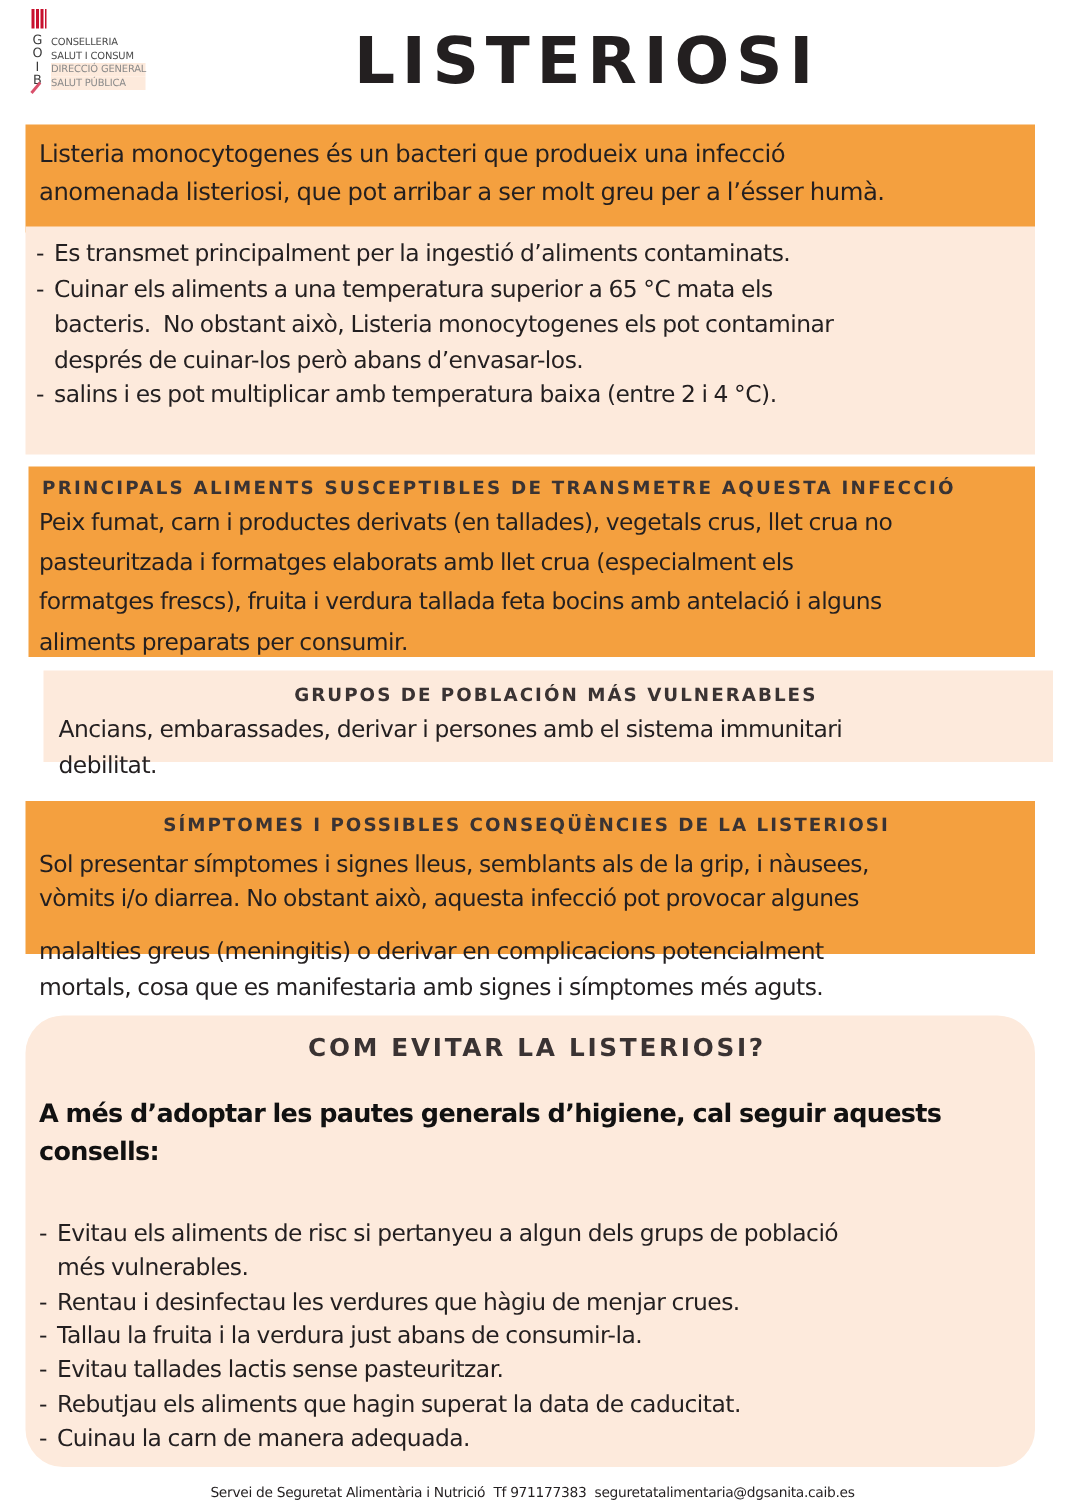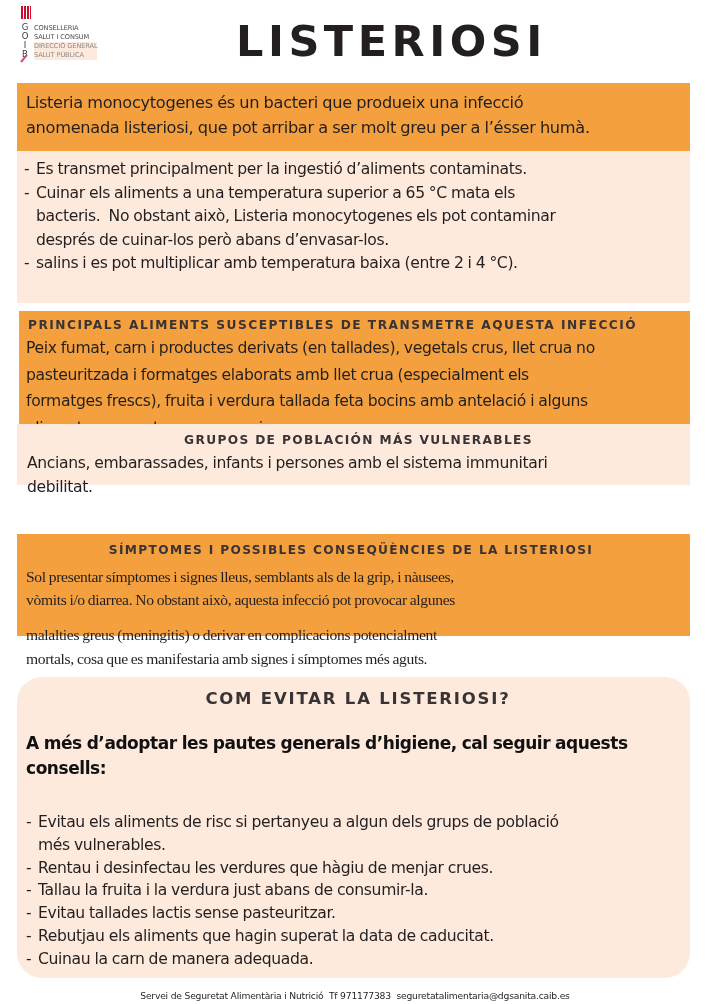--- a/index.html
+++ b/index.html
@@ -28,25 +28,25 @@
     #box1 .txt { font-size: 16.2px; line-height: 24.5px; letter-spacing: -0.3px; }
 
     #box2 { top: 151px; height: 152px; padding: 7px 0 0 7px; }
     .bullet { position: relative; padding-left: 12px; }
     .bullet .dash { position: absolute; left: 0; top: 0; }
 
     #box3 { top: 311px; left: 19px; width: 671px; height: 127px; padding: 5px 0 0 7px; }
     #box3 .heading { text-align: left; padding-left: 2px; letter-spacing: 1.5px; }
     #box3 .txt { margin-top: 3px; }
 
-    #box4 { top: 424px; height: 61px; padding: 7px 0 0 10px; }
+    #box4 { top: 447px; height: 61px; padding: 7px 0 0 10px; margin-left: 12px; }
     #box4 .txt { margin-top: 3px; }
 
     #box5 { top: 534px; height: 102px; padding: 7px 14px 0 9px; }
-    #box5 .txt { margin-top: 6px; line-height: 23.2px; font-family: Liberation Serif, serif; }
+    #box5 .txt { margin-top: 6px; line-height: 23.2px; }
 
     #box6 { top: 677px; height: 301px; padding: 10px 0 0 9px; border-radius: 25px; }
     #box6 .heading { font-size: 16.5px; letter-spacing: 1.8px; line-height: 24px; }
     .sub { font-family: "DejaVu Sans", sans-serif; font-weight: bold; font-size: 17px; line-height: 25px; color: #111; margin-top: 20px; letter-spacing: -0.45px; word-spacing: -0.5px; }
     .tips { margin-top: 30px; }
     .tips .txt { line-height: 22.8px; }
 
     .footer { position: absolute; left: 0; width: 710px; top: 990px; text-align: center; font-family: "DejaVu Sans", sans-serif; font-size: 9.2px; letter-spacing: -0.2px; color: #231f20; white-space: pre; }
   </style>
 </head>
@@ -103,21 +103,21 @@
   <div>
     <div class="txt">Peix fumat, carn i productes derivats (en tallades), vegetals crus, llet crua no</div>
     <div class="txt">pasteuritzada i formatges elaborats amb llet crua (especialment els</div>
     <div class="txt">formatges frescs), fruita i verdura tallada feta bocins amb antelació i alguns</div>
     <div class="txt">aliments preparats per consumir.</div>
   </div>
 </section>
 
 <section class="box light" id="box4">
   <h2 class="heading">GRUPOS DE POBLACIÓN MÁS VULNERABLES</h2>
-  <div class="txt">Ancians, embarassades, infants i persones amb el sistema immunitari</div>
+  <div class="txt">Ancians, embarassades, derivar i persones amb el sistema immunitari</div>
   <div class="txt" style="margin-top:0">debilitat.</div>
 </section>
 
 <section class="box orange" id="box5">
   <h2 class="heading">SÍMPTOMES I POSSIBLES CONSEQÜÈNCIES DE LA LISTERIOSI</h2>
   <div style="margin-top:6px">
     <div class="txt" style="margin-top:0">Sol presentar símptomes i signes lleus, semblants als de la grip, i nàusees,</div>
     <div class="txt" style="margin-top:0">vòmits i/o diarrea. No obstant això, aquesta infecció pot provocar algunes</div>
     <div class="txt" style="margin-top:12px">malalties greus (meningitis) o derivar en complicacions potencialment</div>
     <div class="txt" style="margin-top:0">mortals, cosa que es manifestaria amb signes i símptomes més aguts.</div>

